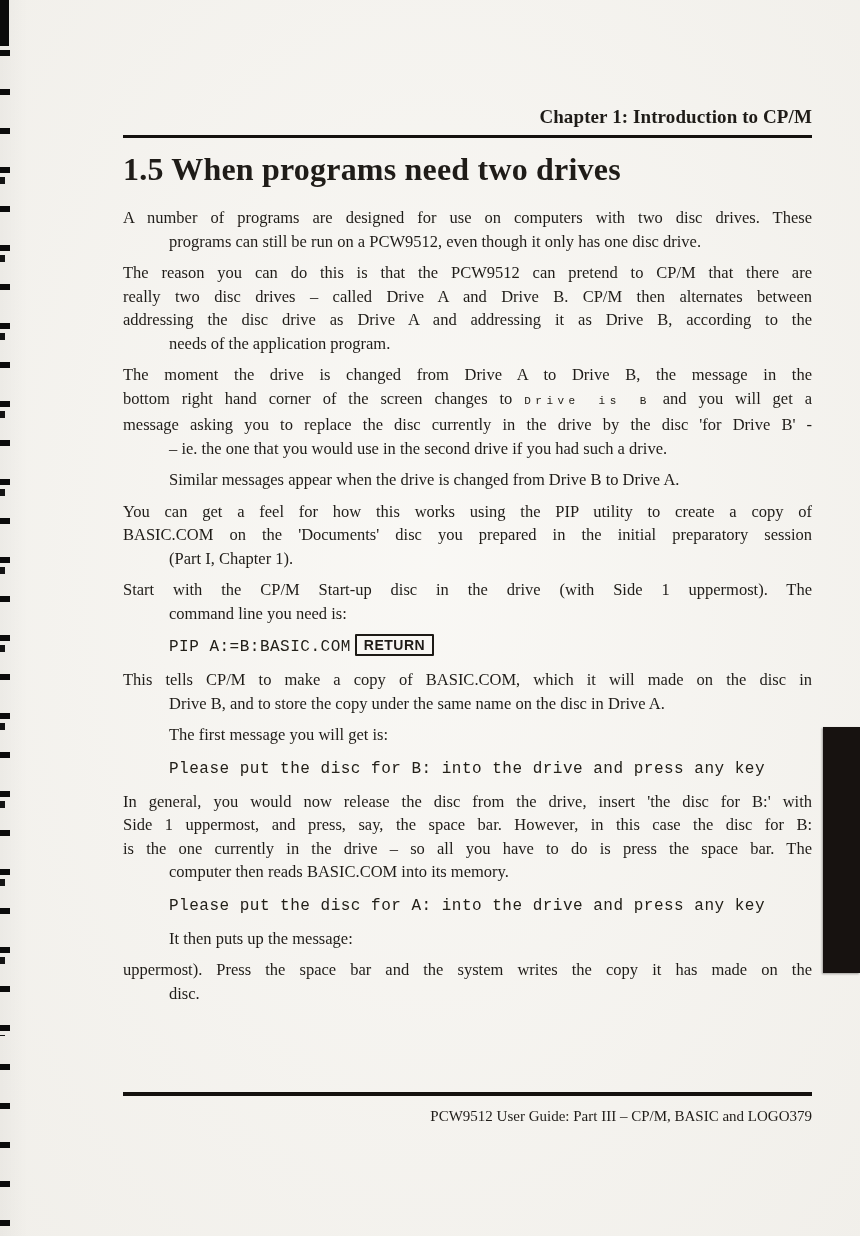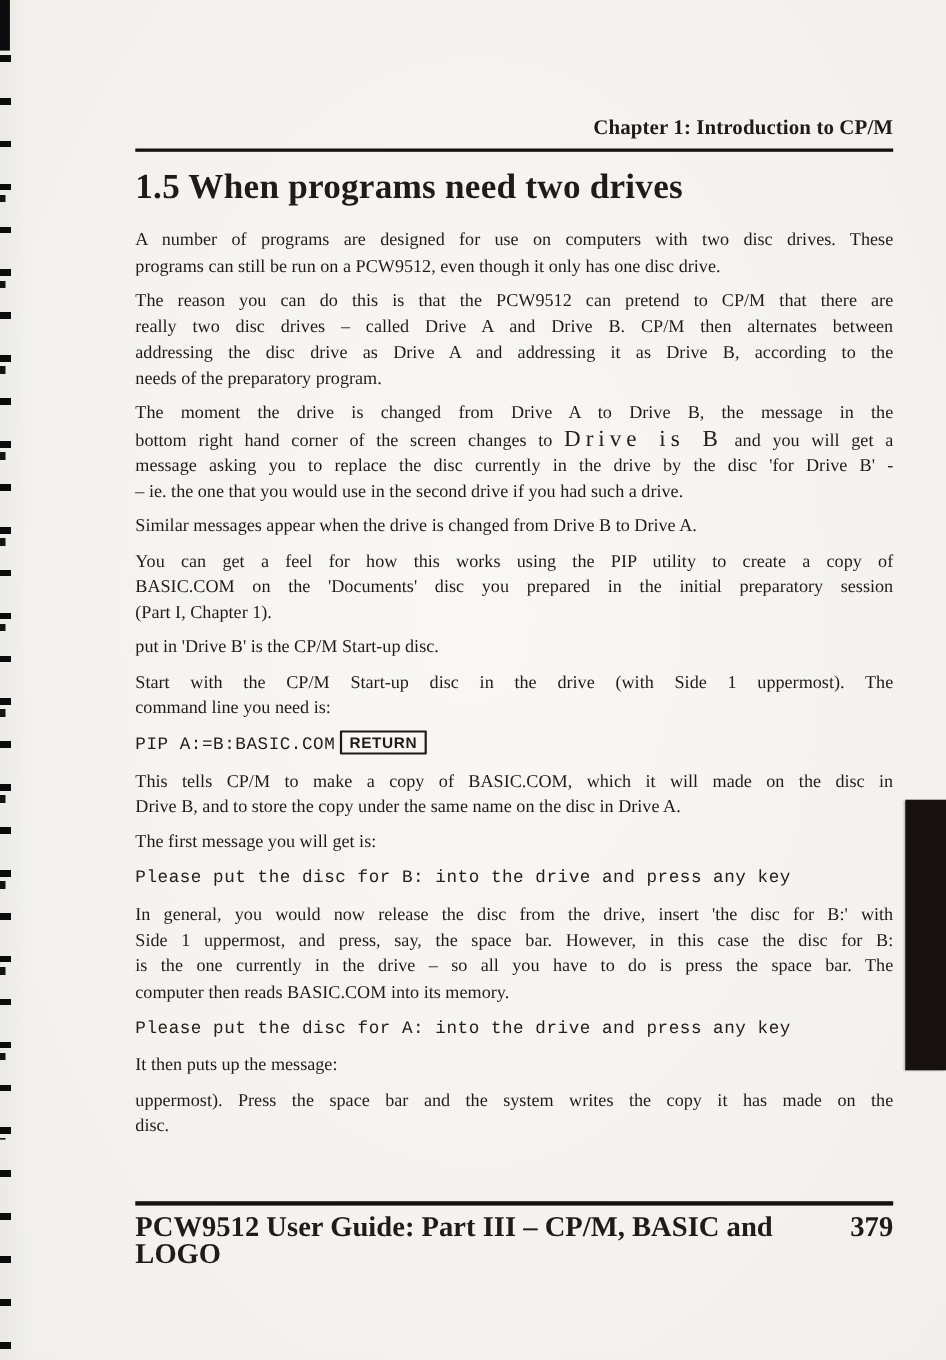--- a/index.html
+++ b/index.html
@@ -63,52 +63,52 @@
   }
   .body-blocks { margin-top: 19px; }
 
   .block { margin: 0 0 8px 0; }
   .block.code { margin: 2px 0 8px 0; }
   .line {
     font-size: 16.5px; line-height: 23.5px;
     white-space: nowrap;
     text-align: justify; text-align-last: justify;
   }
-  .line.last { text-align-last: left; }
+  .line.last { text-align-last: left; margin-left: 46px; }
   .code .line { text-align-last: left; line-height: 26px; }
 
   .sg-t { font-family: "Liberation Serif", serif; }
   .sg-m {
     font-family: "Liberation Mono", "DejaVu Sans Mono", monospace;
     font-size: 16px; letter-spacing: 0.5px; color: #232019;
   }
   .sg-mw {
-    font-family: Liberation Serif, serif;
-    font-size: 21px; letter-spacing: 4.5px; color: #232019;
+    font-family: Liberation Mono, monospace;
+    font-size: 11px; letter-spacing: 4.5px; color: #232019;
   }
   .sg-k {
     display: inline-block;
     font-family: "Liberation Sans", sans-serif;
     font-weight: bold; font-size: 14px; line-height: 16px;
     letter-spacing: 0.5px;
     border: 2px solid #1d1a16;
     padding: 1px 7px;
     margin-left: 4px;
     vertical-align: 1px;
     border-radius: 1px;
   }
 
   .page-footer {
     position: absolute; left: 123px; width: 689px; top: 1092px;
   }
   .foot-rule { height: 4px; background: #14110e; }
   .foot-row {
     margin-top: 8px;
-    display: flex; justify-content: space-between; align-items: baseline;
-    font-weight: bold; font-size: 26px; line-height: 24px;
+    display: flex; justify-content: flex-end; align-items: baseline;
+    font-weight: normal; font-size: 15px; line-height: 24px;
   }
 </style>
 </head>
 <body>
 
 <div class="page">
 
   <div class="binding-strip"></div>
   <div class="binding-strip-inner"></div>
   <div class="binding-corner"></div>
@@ -121,38 +121,37 @@
     <h1 class="section-title">1.5 When programs need two drives</h1>
     <div class="body-blocks">
         <div class="block para">
           <div class="line"><span class="sg-t">A number of programs are designed for use on computers with two disc drives. These</span></div>
           <div class="line last"><span class="sg-t">programs can still be run on a PCW9512, even though it only has one disc drive.</span></div>
         </div>
         <div class="block para">
           <div class="line"><span class="sg-t">The reason you can do this is that the PCW9512 can pretend to CP/M that there are</span></div>
           <div class="line"><span class="sg-t">really two disc drives – called Drive A and Drive B. CP/M then alternates between</span></div>
           <div class="line"><span class="sg-t">addressing the disc drive as Drive A and addressing it as Drive B, according to the</span></div>
-          <div class="line last"><span class="sg-t">needs of the preparatory program.</span></div>
+          <div class="line last"><span class="sg-t">needs of the application program.</span></div>
         </div>
         <div class="block para">
           <div class="line"><span class="sg-t">The moment the drive is changed from Drive A to Drive B, the message in the</span></div>
           <div class="line"><span class="sg-t">bottom right hand corner of the screen changes to </span><span class="sg-mw">Drive is B</span><span class="sg-t"> and you will get a</span></div>
           <div class="line"><span class="sg-t">message asking you to replace the disc currently in the drive by the disc 'for Drive B' -</span></div>
           <div class="line last"><span class="sg-t">– ie. the one that you would use in the second drive if you had such a drive.</span></div>
         </div>
         <div class="block para">
           <div class="line last"><span class="sg-t">Similar messages appear when the drive is changed from Drive B to Drive A.</span></div>
         </div>
         <div class="block para">
           <div class="line"><span class="sg-t">You can get a feel for how this works using the PIP utility to create a copy of</span></div>
           <div class="line"><span class="sg-t">BASIC.COM on the 'Documents' disc you prepared in the initial preparatory session</span></div>
           <div class="line last"><span class="sg-t">(Part I, Chapter 1).</span></div>
         </div>
         <div class="block para">
-          <div class="line last"><span class="sg-t">put in 'Drive B' is the CP/M Start-up disc.</span></div>
         </div>
         <div class="block para">
           <div class="line"><span class="sg-t">Start with the CP/M Start-up disc in the drive (with Side 1 uppermost). The</span></div>
           <div class="line last"><span class="sg-t">command line you need is:</span></div>
         </div>
         <div class="block code">
           <div class="line last"><span class="sg-m">PIP A:=B:BASIC.COM</span><span class="sg-k">RETURN</span></div>
         </div>
         <div class="block para">
           <div class="line"><span class="sg-t">This tells CP/M to make a copy of BASIC.COM, which it will made on the disc in</span></div>

